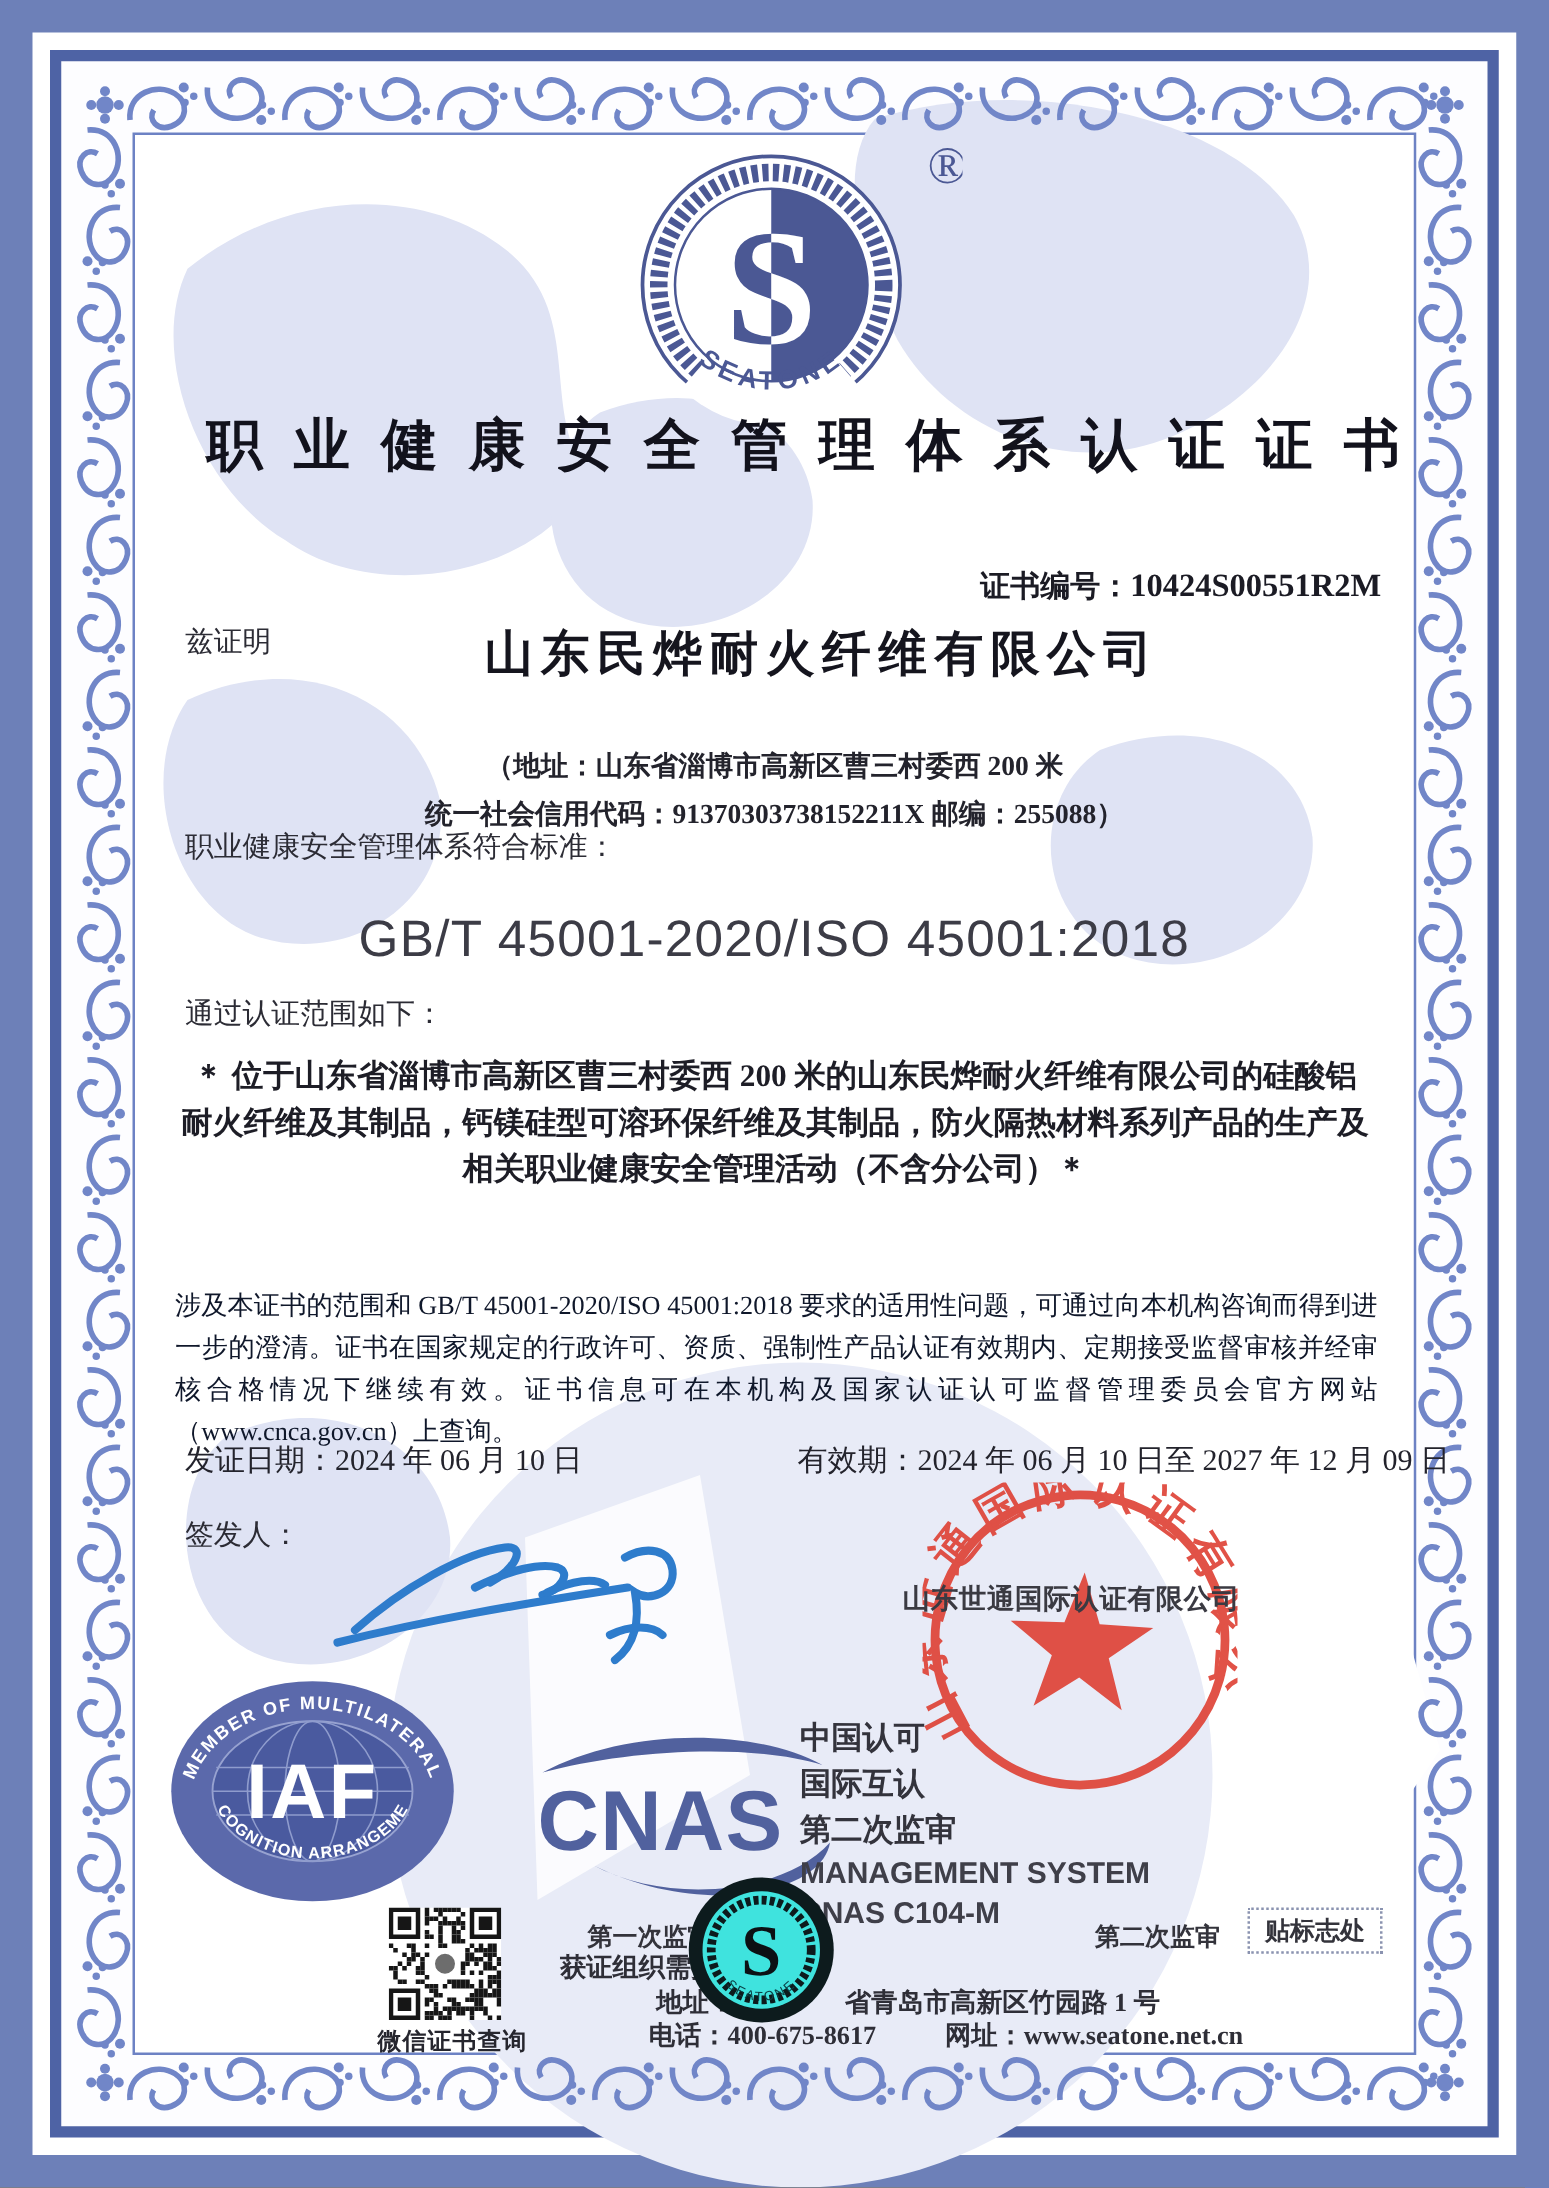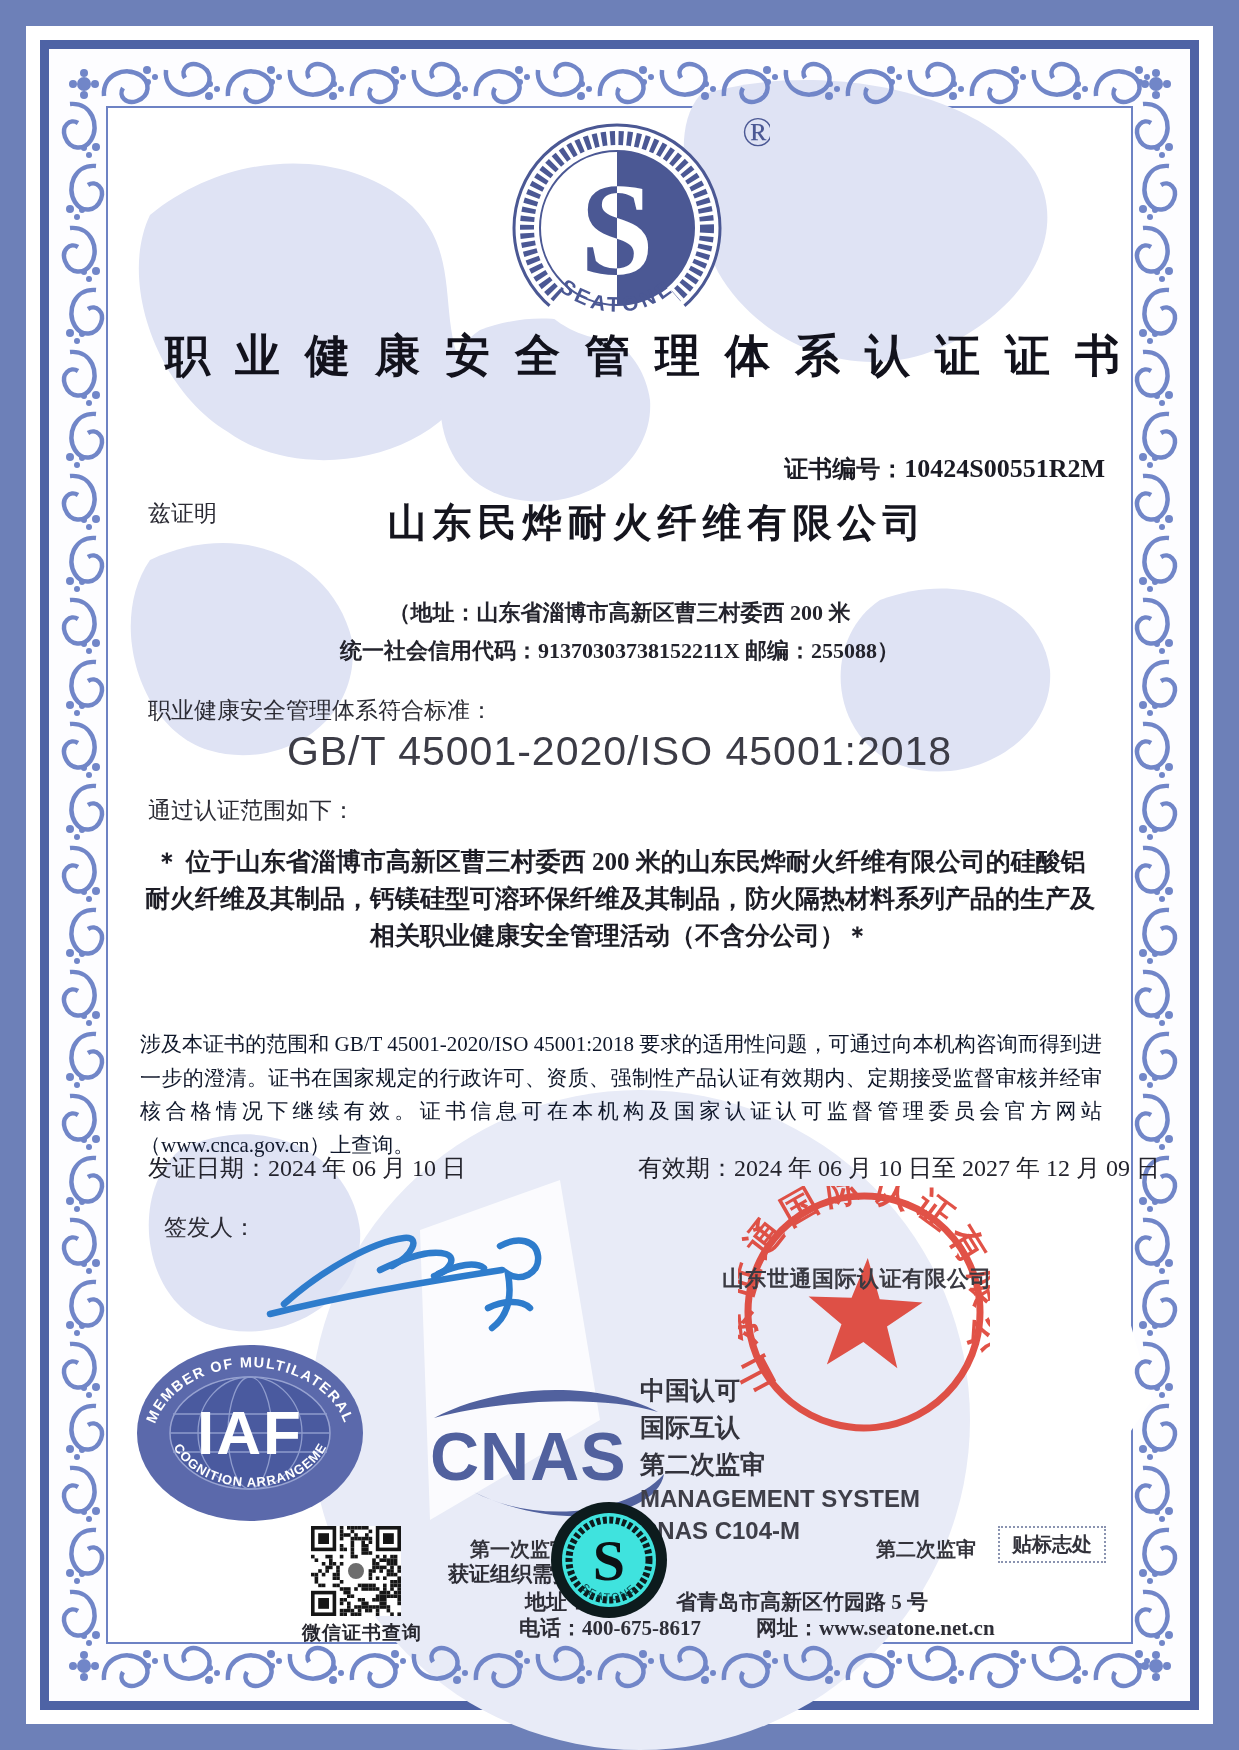--- a/index.html
+++ b/index.html
@@ -203,34 +203,34 @@
     <span>证书编号：</span><b>10424S00551R2M</b>
   </div>
 
   <div class="abs small-label" style="left:148px;top:498px;">兹证明</div>
 
   <div class="abs ct company" style="top:496px;padding-left:38px;">山东民烨耐火纤维有限公司</div>
 
   <div class="abs ct addr" style="top:598px;">（地址：山东省淄博市高新区曹三村委西 200 米</div>
   <div class="abs ct addr" style="top:636px;">统一社会信用代码：91370303738152211X 邮编：255088）</div>
 
-  <div class="abs small-label" style="left:148px;top:695px;">职业健康安全管理体系符合标准：</div>
+  <div class="abs small-label" style="left:148px;top:662px;">职业健康安全管理体系符合标准：</div>
 
   <div class="abs ct standard" style="top:728px;">GB/T 45001-2020/ISO 45001:2018</div>
 
   <div class="abs small-label" style="left:148px;top:795px;">通过认证范围如下：</div>
 
   <div class="abs scope" style="left:145px;top:843px;width:950px;">＊ 位于山东省淄博市高新区曹三村委西 200 米的山东民烨耐火纤维有限公司的硅酸铝耐火纤维及其制品，钙镁硅型可溶环保纤维及其制品，防火隔热材料系列产品的生产及相关职业健康安全管理活动（不含分公司）＊</div>
 
   <div class="abs clarif" style="left:140px;top:1028px;width:962px;">涉及本证书的范围和 GB/T 45001-2020/ISO 45001:2018 要求的适用性问题，可通过向本机构咨询而得到进一步的澄清。证书在国家规定的行政许可、资质、强制性产品认证有效期内、定期接受监督审核并经审核合格情况下继续有效。证书信息可在本机构及国家认证认可监督管理委员会官方网站（www.cnca.gov.cn）上查询。</div>
 
   <div class="abs dateline" style="left:148px;top:1152px;">发证日期：2024 年 06 月 10 日</div>
   <div class="abs dateline" style="left:638px;top:1152px;">有效期：2024 年 06 月 10 日至 2027 年 12 月 09 日</div>
 
-  <div class="abs small-label" style="left:164px;top:1212px;">签发人：</div>
+  <div class="abs small-label" style="left:148px;top:1212px;">签发人：</div>
 
   <svg class="abs" style="left:262px;top:1212px;" width="340" height="135" viewBox="0 0 340 135">
     <g fill="none" stroke="#2e7ccc" stroke-width="6.5" stroke-linecap="round">
       <path d="M22,92 C60,58 110,30 142,26 C160,24 150,44 130,54"></path>
       <path d="M118,58 C146,44 170,38 184,42 C196,46 186,60 172,64"></path>
       <path d="M176,62 C196,52 214,50 222,56"></path>
       <path d="M8,102 C80,84 150,72 240,58"></path>
       <path d="M238,34 C256,24 274,28 276,44 C278,62 258,70 246,62 C250,84 246,104 230,116"></path>
       <path d="M226,96 C242,88 260,88 268,96"></path>
     </g>
@@ -488,21 +488,21 @@
       <circle cx="45" cy="45" r="9" fill="none" stroke="#fff" stroke-width="2"></circle>
   </svg>
   <div class="abs qrcap" style="left:302px;top:1620px;">微信证书查询</div>
 
   <div class="abs foot-sm" style="left:470px;top:1536px;">第一次监审</div>
   <div class="abs foot-sm" style="left:876px;top:1536px;">第二次监审</div>
   <div class="abs spotbox" style="left:998px;top:1526px;">贴标志处</div>
 
   <div class="abs foot-note" style="left:448px;top:1560px;">获证组织需按规</div>
   <div class="abs foot-note" style="left:525px;top:1588px;">地址：</div>
-  <div class="abs foot-note" style="left:676px;top:1588px;">省青岛市高新区竹园路 5 号</div>
+  <div class="abs foot-note" style="left:676px;top:1588px;">省青岛市高新区竹园路 1 号</div>
   <div class="abs foot-note" style="left:519px;top:1614px;">电话：400-675-8617</div>
   <div class="abs foot-note" style="left:756px;top:1614px;">网址：www.seatone.net.cn</div>
 
   <svg class="abs" style="left:549px;top:1500px;" width="120" height="120" viewBox="0 0 120 120">
     <circle cx="60" cy="60" r="58" fill="#0d1b1d"></circle>
     <circle cx="60" cy="60" r="47" fill="#3fe3de"></circle>
     <circle cx="60" cy="60" r="40" fill="none" stroke="#0d1b1d" stroke-width="7" stroke-dasharray="4 2.5"></circle>
     <text x="60" y="80" font-size="58" font-weight="bold" text-anchor="middle" fill="#0c1114" font-family="Liberation Serif, DejaVu Serif, serif">S</text>
     <path id="stkArc" d="M30,86 A38,38 0 0 0 90,86" fill="none"></path>
     <text font-size="10.5" letter-spacing="2" fill="#0a4347" font-family="Liberation Sans, sans-serif">

